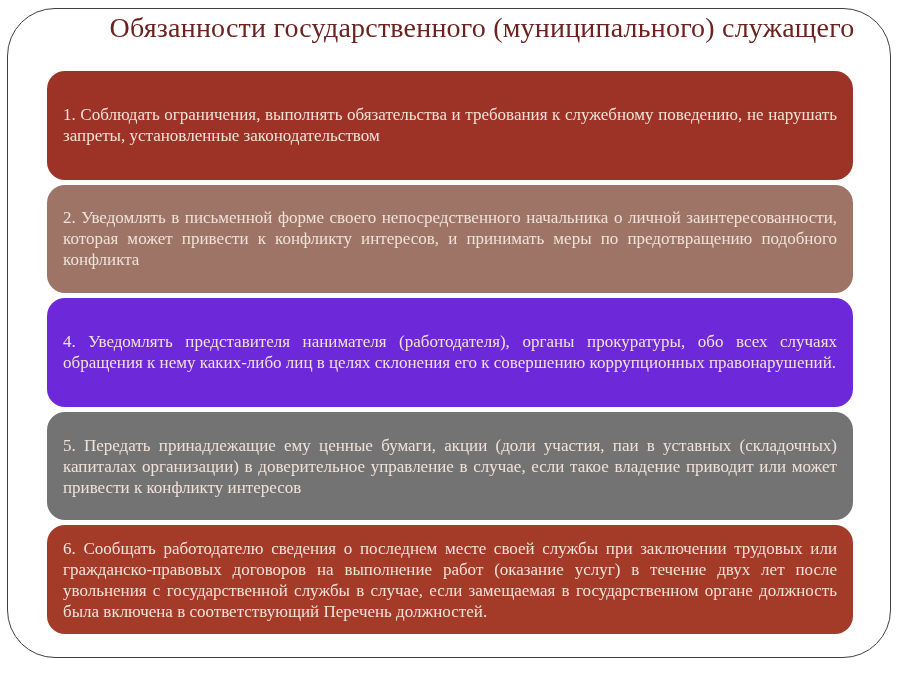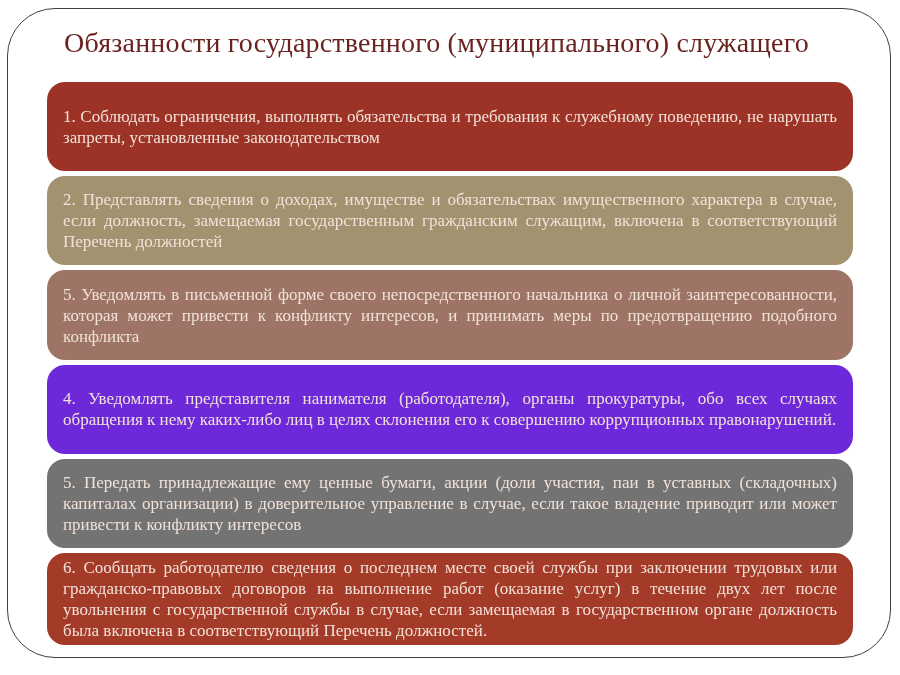--- a/index.html
+++ b/index.html
@@ -25,42 +25,41 @@
     top: 8px;
     width: 884px;
     height: 650px;
     border: 1.5px solid #3f3f3f;
     border-radius: 48px;
     box-sizing: border-box;
     pointer-events: none;
   }
   .title {
     position: absolute;
-    top: 27px;
+    top: 12px;
     left: 0;
     width: 100%;
     margin: 0;
     padding-left: 64px;
     box-sizing: border-box;
-    text-align: left;
+    text-align: center;
     font-size: 28px;
     font-weight: normal;
     color: #6b2320;
     letter-spacing: 0.2px;
   }
   .items {
     position: absolute;
     left: 47px;
     top: 71px;
     width: 806px;
     height: 563px;
     display: flex;
     flex-direction: column;
     gap: 5px;
-    margin-top: 11px;
   }
   .item {
     flex: 1 1 0;
     border-radius: 18px;
     display: flex;
     align-items: center;
     box-sizing: border-box;
     padding: 4px 16px;
   }
   .item-text {
@@ -78,25 +77,22 @@
 
 <div class="slide">
   <div class="frame"></div>
 
   <h1 class="title">Обязанности государственного (муниципального) служащего</h1>
 
   <div class="items">
     <div class="item" style="background-color: rgb(157, 51, 38);">
       <p class="item-text">1. Соблюдать ограничения, выполнять обязательства и требования к служебному поведению, не нарушать запреты, установленные законодательством</p>
     </div>
-    <div class="item" style="background-color: rgb(162, 146, 112);">
-      <p class="item-text">2. Представлять сведения о доходах, имуществе и обязательствах имущественного характера в случае, если должность, замещаемая государственным гражданским служащим, включена в соответствующий Перечень должностей</p>
-    </div>
     <div class="item" style="background-color: rgb(157, 116, 102);">
-      <p class="item-text">5. Уведомлять в письменной форме своего непосредственного начальника о личной заинтересованности, которая может привести к конфликту интересов, и принимать меры по предотвращению подобного конфликта</p>
+      <p class="item-text">2. Уведомлять в письменной форме своего непосредственного начальника о личной заинтересованности, которая может привести к конфликту интересов, и принимать меры по предотвращению подобного конфликта</p>
     </div>
     <div class="item" style="background-color: #6d28d9;">
       <p class="item-text">4. Уведомлять представителя нанимателя (работодателя), органы прокуратуры, обо всех случаях обращения к нему каких-либо лиц в целях склонения его к совершению коррупционных правонарушений.</p>
     </div>
     <div class="item" style="background-color: #737373;">
       <p class="item-text">5. Передать принадлежащие ему ценные бумаги, акции (доли участия, паи в уставных (складочных) капиталах организации) в доверительное управление в случае, если такое владение приводит или может привести к конфликту интересов</p>
     </div>
     <div class="item" style="background-color: rgb(164, 58, 40);">
       <p class="item-text">6. Сообщать работодателю сведения о последнем месте своей службы при заключении трудовых или гражданско-правовых договоров на выполнение работ (оказание услуг) в течение двух лет после увольнения с государственной службы в случае, если замещаемая в государственном органе должность была включена в соответствующий Перечень должностей.</p>
     </div>

